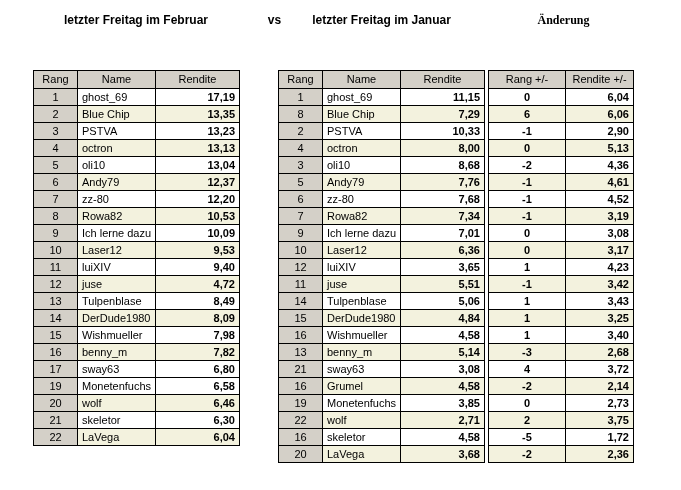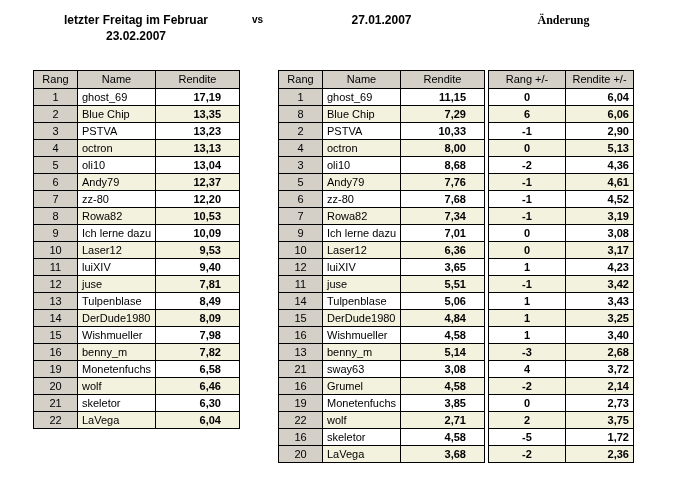--- a/index.html
+++ b/index.html
@@ -27,22 +27,22 @@
     text-align:center;
     font-weight:bold;
     font-size:12px;
     line-height:16px;
     white-space:nowrap;
   }
   .t1{left:33px;width:206px;}
   .t2{left:278px;width:207px;}
   .t3{left:491px;width:145px;font-family:Liberation Serif, serif;}
   .vs{
-    position:absolute;top:12px;left:237px;width:41px;
-    text-align:center;font-weight:bold;font-size:10px;line-height:16px;
+    position:absolute;top:12px;left:254px;width:41px;
+    text-align:center;font-weight:bold;font-size:12px;line-height:16px;
   }
   table.rank-table{
     position:absolute;top:70px;
     border-collapse:collapse;
     table-layout:fixed;
     font-size:11px;
     color:var(--text_color);
   }
   .tbl1{left:33px;width:206px;}
   .tbl2{left:278px;width:207px;}
@@ -57,38 +57,37 @@
   .rank-table th{
     background:var(--header_bg);
     font-weight:normal;
     text-align:center;
     height:17px;
   }
   .rank-table td{height:16px;background:var(--row_odd_bg);}
   .rank-table tbody tr.even td{background:var(--row_even_bg);}
   td.rank{background:var(--header_bg) !important;text-align:center;}
   td.name{text-align:left;padding-left:4px;}
-  td.val{text-align:right;font-weight:bold;padding-right:18px;}
+  td.val{text-align:right;font-weight:bold;padding-right:4px;}
   td.chg{text-align:center;font-weight:bold;}
   td.chgval{text-align:right;font-weight:bold;padding-right:4px;}
 </style>
 </head>
 <body>
 
 <div class="canvas">
 
   <div class="title-block t1">
     <div>letzter Freitag im Februar</div>
-    <div>23.02.2007</div>
   </div>
 
   <div class="vs">vs</div>
 
   <div class="title-block t2">
-    <div>27.01.2007</div>
+    <div>letzter Freitag im Januar</div>
   </div>
 
   <div class="title-block t3">
     <div>Änderung</div>
   </div>
 
   <table class="rank-table tbl1">
       <colgroup>
         <col style="width: 44px;">
         <col style="width: 78px;">
@@ -153,41 +152,46 @@
           <td class="val">9,53</td>
         </tr>
         <tr>
           <td class="rank">11</td>
           <td class="name">luiXIV</td>
           <td class="val">9,40</td>
         </tr>
         <tr class="even">
           <td class="rank">12</td>
           <td class="name">juse</td>
-          <td class="val">7,81</td>
+          <td class="val">4,72</td>
         </tr>
         <tr>
           <td class="rank">13</td>
           <td class="name">Tulpenblase</td>
           <td class="val">8,49</td>
         </tr>
         <tr class="even">
           <td class="rank">14</td>
           <td class="name">DerDude1980</td>
           <td class="val">8,09</td>
         </tr>
         <tr>
           <td class="rank">15</td>
           <td class="name">Wishmueller</td>
           <td class="val">7,98</td>
         </tr>
         <tr class="even">
           <td class="rank">16</td>
           <td class="name">benny_m</td>
           <td class="val">7,82</td>
+        </tr>
+        <tr>
+          <td class="rank">17</td>
+          <td class="name">sway63</td>
+          <td class="val">6,80</td>
         </tr>
         <tr>
           <td class="rank">19</td>
           <td class="name">Monetenfuchs</td>
           <td class="val">6,58</td>
         </tr>
         <tr class="even">
           <td class="rank">20</td>
           <td class="name">wolf</td>
           <td class="val">6,46</td>

